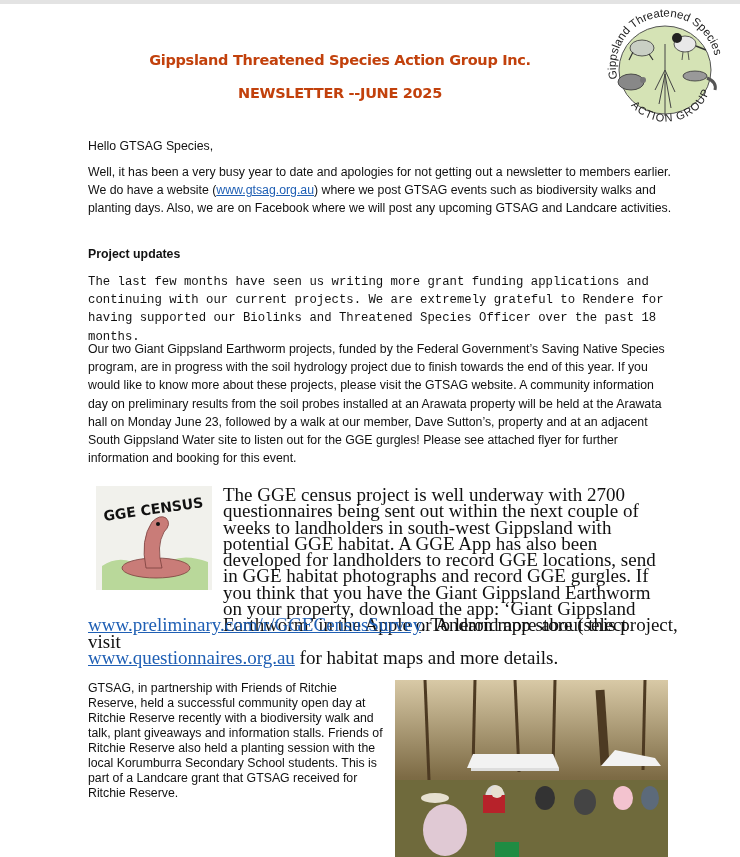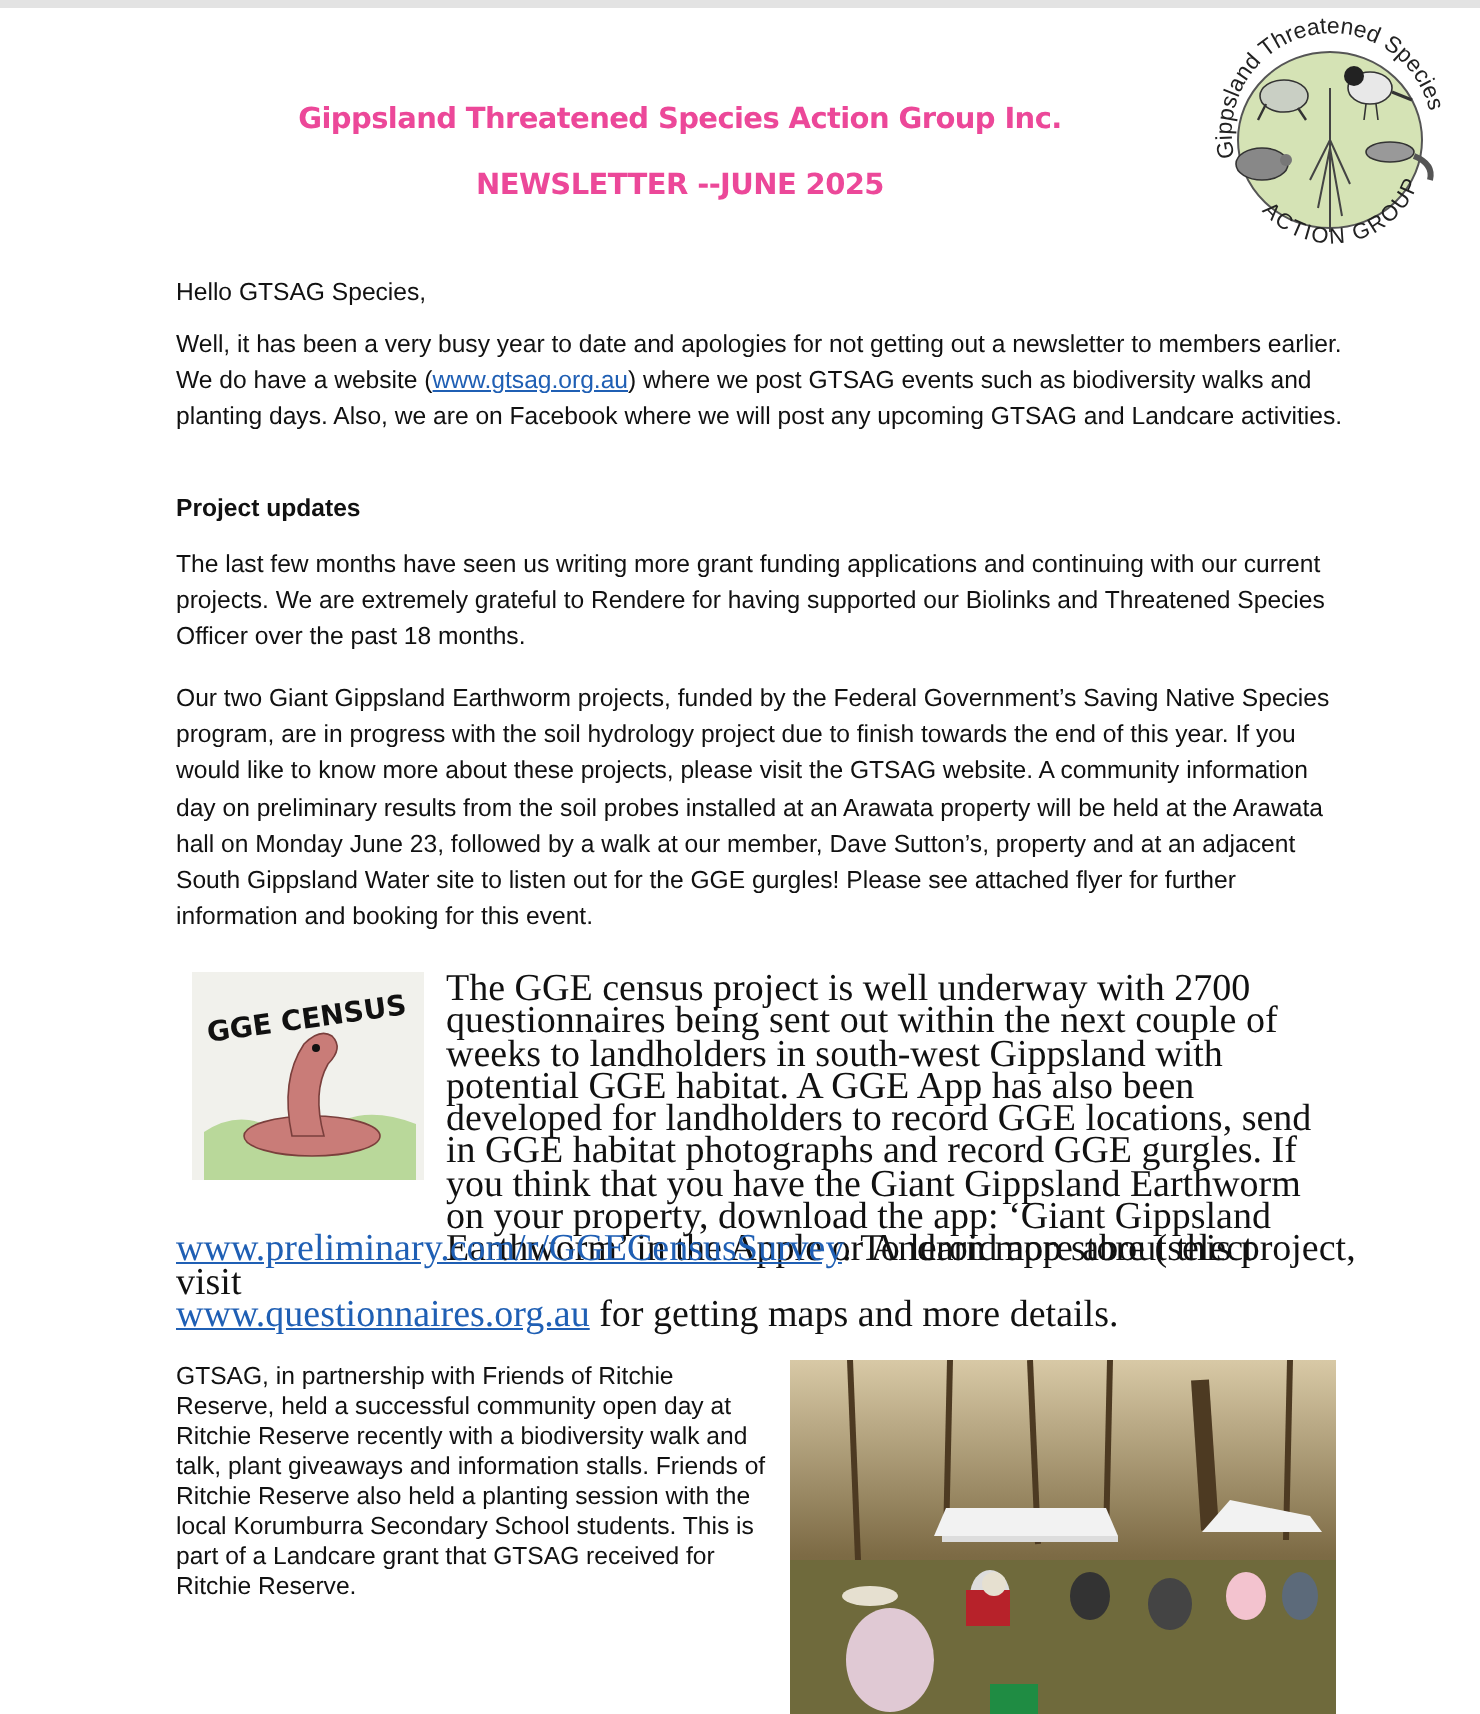--- a/index.html
+++ b/index.html
@@ -4,21 +4,21 @@
 <style>
   html, body { margin: 0; padding: 0; }
   body {
     width: 740px; height: 857px; overflow: hidden; background: #ffffff;
     position: relative;
     font-family: "Liberation Sans", sans-serif; color: #111;
   }
   .topbar { position: absolute; left: 0; top: 0; width: 740px; height: 4px; background: #e3e3e3; }
   .title {
     position: absolute; left: 0; width: 680px; text-align: center;
-    color: #ec4899; font-weight: bold; font-size: 14.5px;
+    color: #c2410c; font-weight: bold; font-size: 14.5px;
     font-family: "DejaVu Sans", sans-serif; letter-spacing: -0.3px;
   }
   .t1 { top: 52px; }
   .t2 { top: 85px; }
   .logo { position: absolute; left: 597px; top: 4px; width: 136px; height: 124px; }
   .p {
     position: absolute; left: 88px; width: 585px;
     font-size: 12.3px; line-height: 18.2px; margin: 0;
   }
   .p a, .serif a { color: #1f5fb4; }
@@ -80,38 +80,38 @@
     <path d="M110 74 q10 4 8 12" stroke="#555" stroke-width="3" fill="none"></path>
   </g>
 </svg>
 
 <p class="p" style="top:137px;">Hello GTSAG Species,</p>
 
 <p class="p" style="top:163px;"><span>Well,  it has been a very busy year to date and apologies for not getting out a newsletter to members earlier. We do have a website (</span><a href="#">www.gtsag.org.au</a><span>) where we post GTSAG events such as biodiversity walks and planting days. Also, we are on Facebook where we will post any upcoming GTSAG and Landcare activities.</span></p>
 
 <p class="p h" style="top:245px;">Project updates</p>
 
-<p class="p" style="top:273px;">The last few months have seen us writing more grant funding applications and continuing  with our current projects. We are extremely grateful to Rendere for having supported our Biolinks and Threatened Species Officer over the past 18 months.</p>
+<p class="p" style="top:273px;font-family:Liberation Mono, monospace;">The last few months have seen us writing more grant funding applications and continuing  with our current projects. We are extremely grateful to Rendere for having supported our Biolinks and Threatened Species Officer over the past 18 months.</p>
 
 <p class="p" style="top:340px;">Our two Giant Gippsland Earthworm projects, funded by the Federal Government’s Saving Native Species program, are in progress with the soil hydrology project due to finish towards the end of this year. If you would like to know more about these projects, please visit the GTSAG website. A community information day on preliminary results from the soil probes installed at an Arawata property  will be held at the  Arawata hall on Monday June 23, followed by a walk at our member, Dave Sutton’s, property and at an adjacent South Gippsland Water site to listen out for the GGE gurgles! Please see attached flyer for further information and booking for this event.</p>
 
 <svg class="worm-img" viewBox="0 0 116 104">
   <rect x="0" y="0" width="116" height="104" fill="#f1f1ec"></rect>
   <text x="58" y="28" text-anchor="middle" font-size="14" font-weight="bold" fill="#111" font-family="DejaVu Sans, sans-serif" transform="rotate(-8 58 28)">GGE CENSUS</text>
   <path d="M6 80 q15 -10 30 -4 q20 6 40 -2 q15 -6 36 2 l0 28 l-106 0 z" fill="#b9d89a"></path>
   <g fill="#c97c78" stroke="#7a3f3c" stroke-width="0.8">
     <ellipse cx="60" cy="82" rx="34" ry="10"></ellipse>
     <path d="M50 82 q-6 -28 6 -46 q8 -8 14 -4 q6 6 -2 14 q-8 14 -2 36 z"></path>
   </g>
   <circle cx="62" cy="38" r="2" fill="#111"></circle>
 </svg>
 
 <p class="serif gge-side">The GGE census project is well underway with 2700 questionnaires being sent out within the next couple of weeks to landholders in south-west Gippsland with potential GGE habitat. A GGE App has also been developed for landholders to record GGE locations, send in GGE habitat photographs and record GGE gurgles. If you think that you have the Giant Gippsland Earthworm on your property, download the app: ‘Giant Gippsland Earthworm’ in the Apple or Android app store (select</p>
 
-<p class="serif gge-full"><br><a href="#">www.preliminary.com/r/GGECensusSurvey</a><span>. To learn more about this project, visit</span><br><a href="#">www.questionnaires.org.au</a><span> for getting maps and more details.</span></p>
+<p class="serif gge-full"><br><a href="#">www.preliminary.com/r/GGECensusSurvey</a><span>. To learn more about this project, visit</span><br><a href="#">www.questionnaires.org.au</a><span> for habitat maps and more details.</span></p>
 
 <p class="p ritchie">GTSAG, in partnership with Friends of Ritchie Reserve,  held a successful community open day  at Ritchie Reserve recently with a biodiversity walk and talk, plant giveaways and information stalls. Friends of Ritchie Reserve also held a planting session with the local Korumburra Secondary School students. This is part of a Landcare grant that GTSAG received for Ritchie Reserve.</p>
 
 <svg class="photo" viewBox="0 0 273 177">
   <defs>
     <linearGradient id="sky" x1="0" y1="0" x2="0" y2="1">
       <stop offset="0" stop-color="#d8c9a6"></stop>
       <stop offset="0.55" stop-color="#7d6b45"></stop>
       <stop offset="1" stop-color="#5a5230"></stop>
     </linearGradient>

